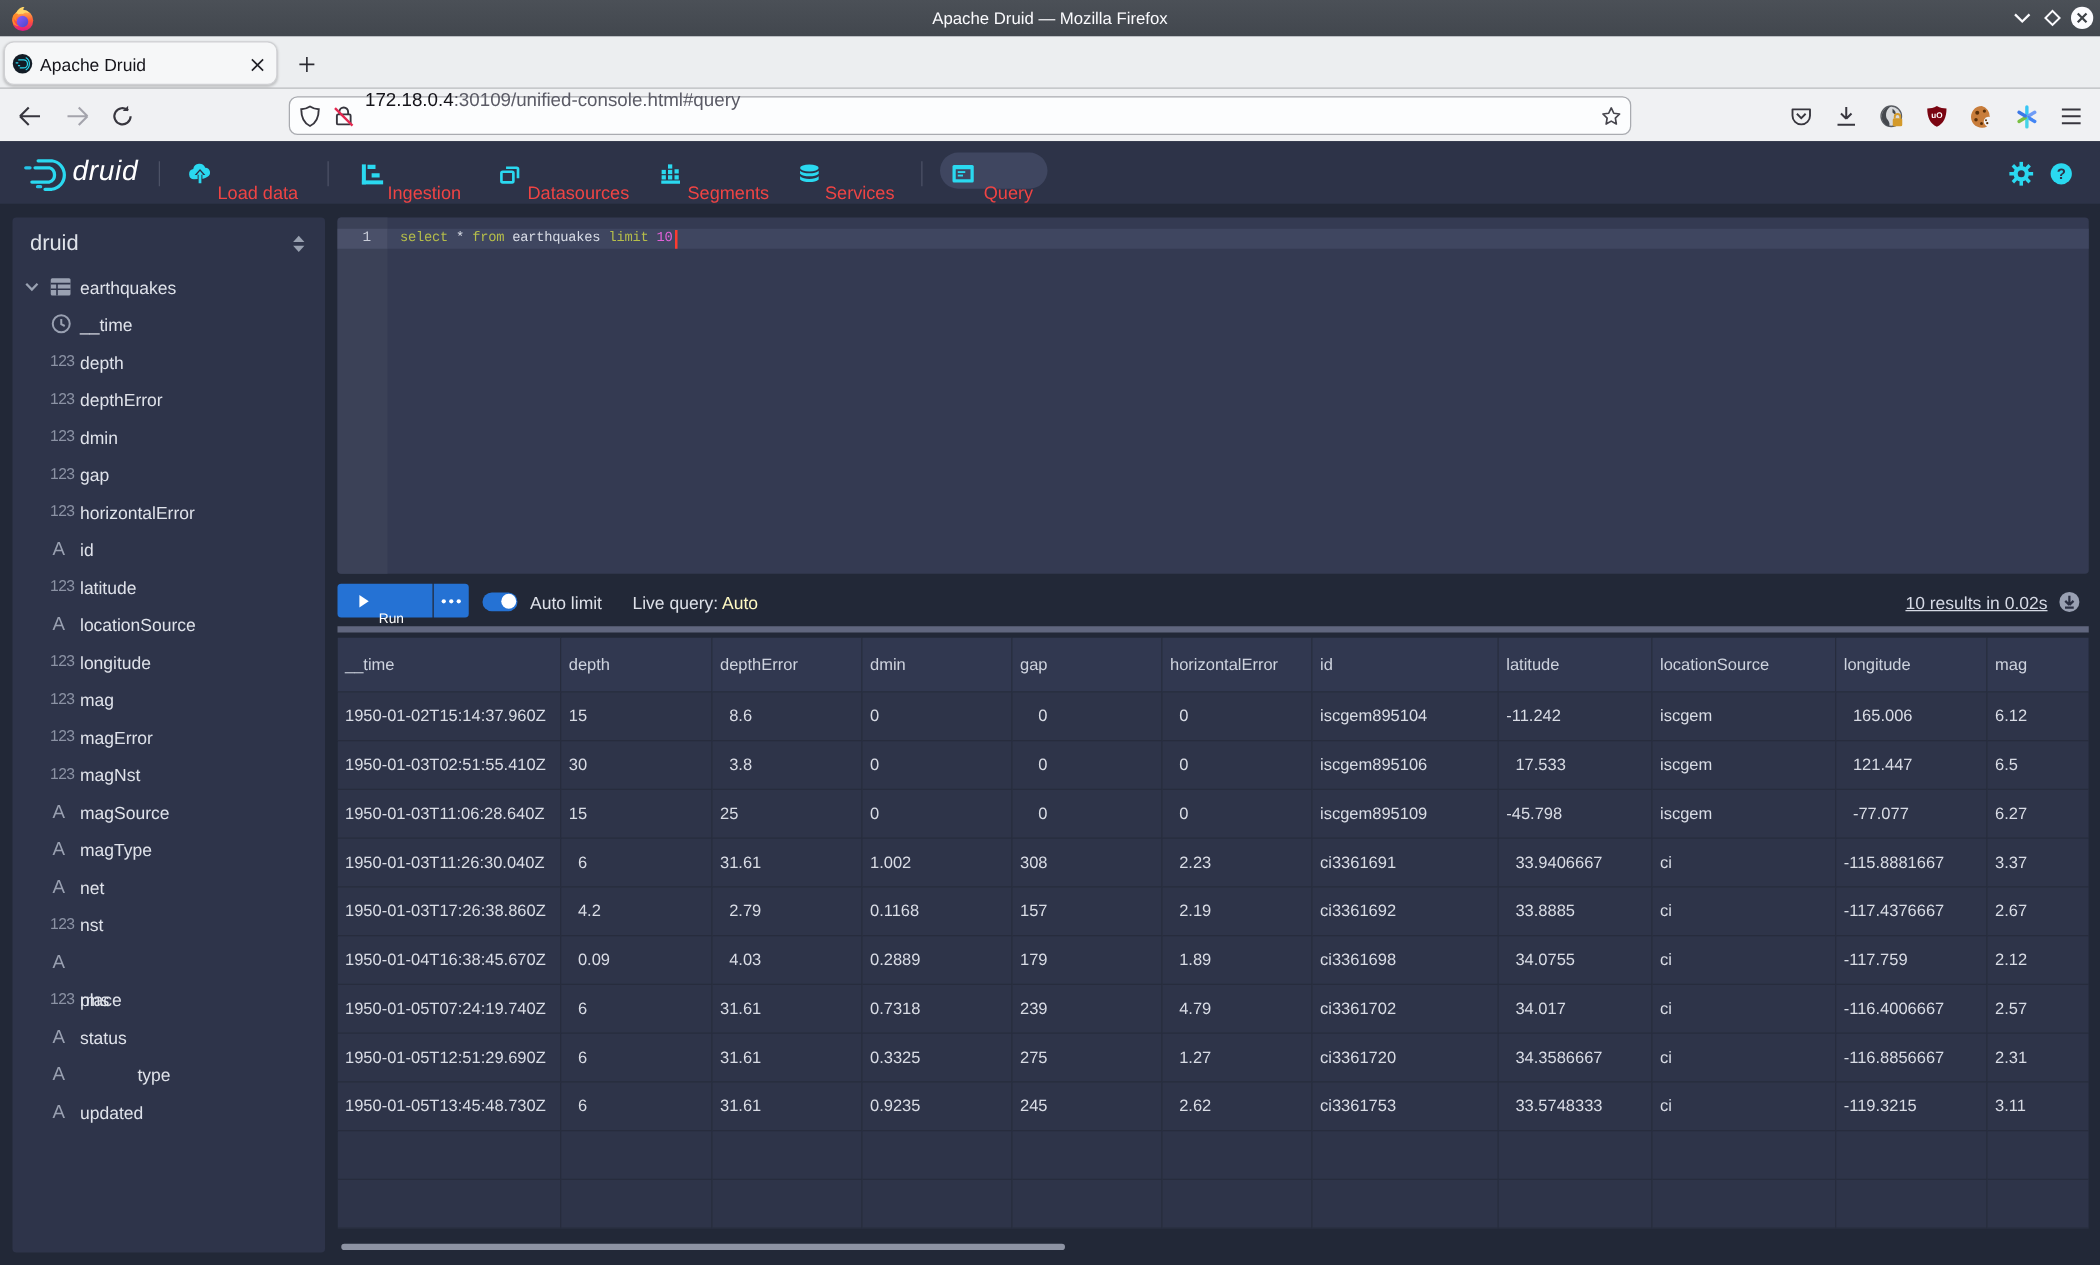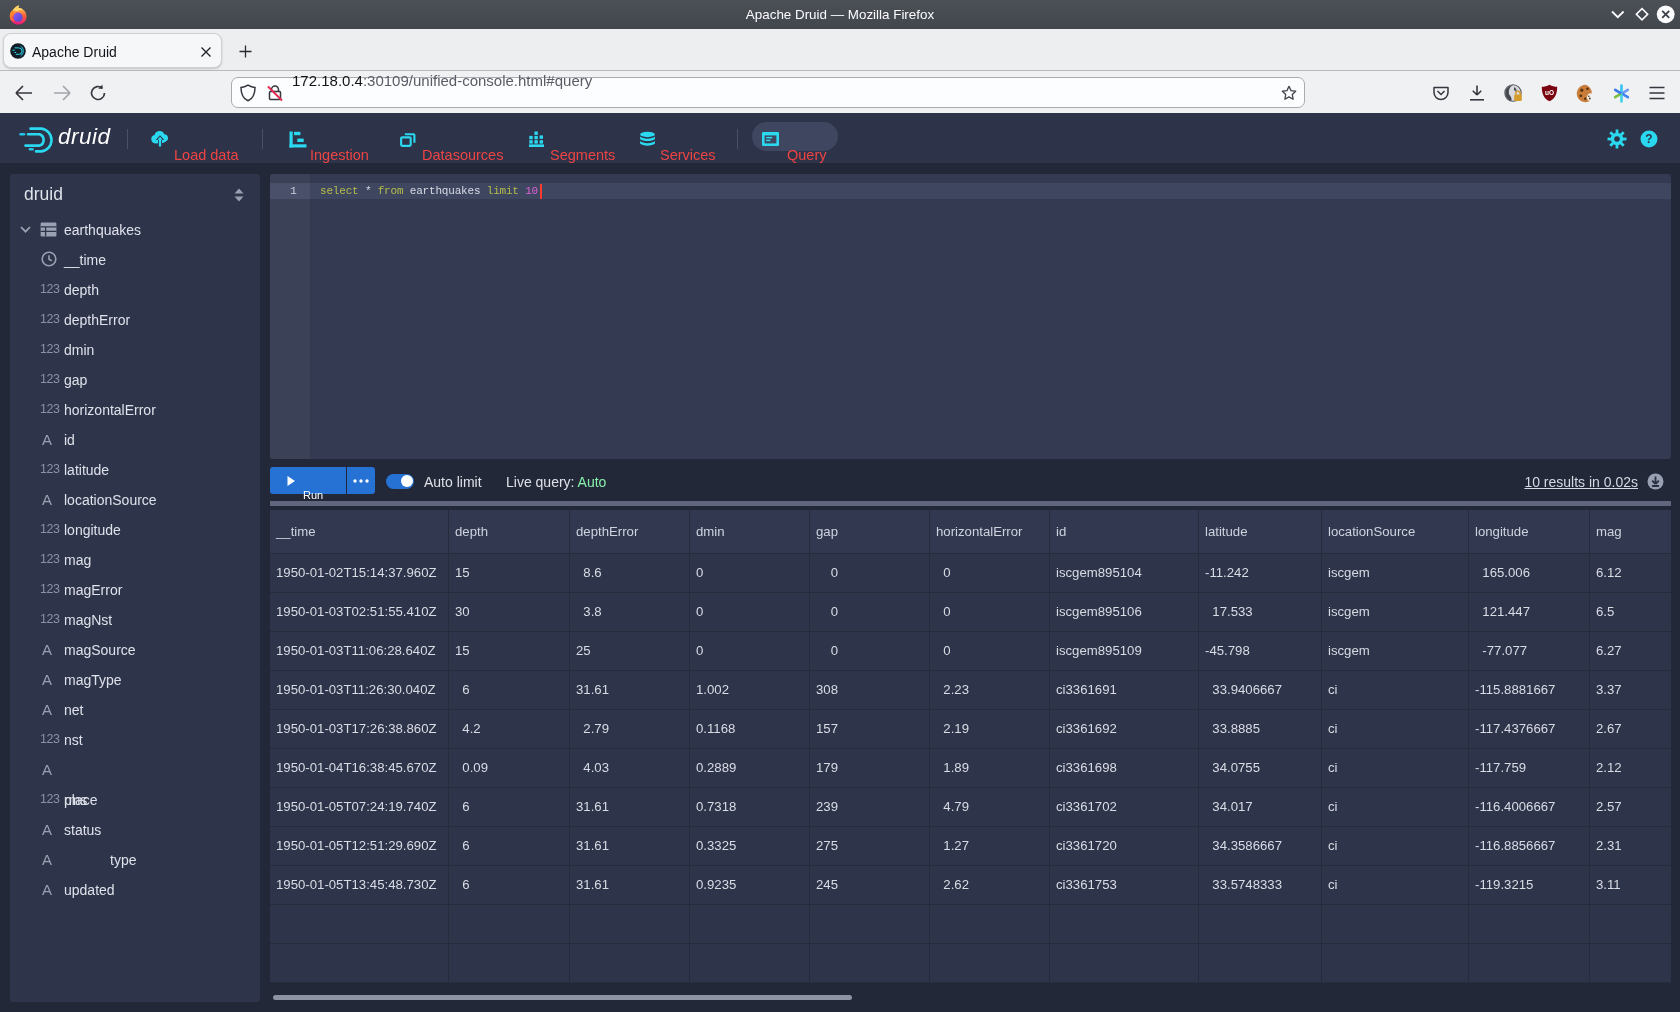--- a/index.html
+++ b/index.html
@@ -364,21 +364,21 @@
 <div id="morebtn"></div>
 <svg width="16" height="4" style="left:353px; top:478.5px;" viewBox="0 0 16 4">
   <circle cx="2" cy="2" r="1.7" fill="#fff"></circle>
     <circle cx="8" cy="2" r="1.7" fill="#fff"></circle>
     <circle cx="14" cy="2" r="1.7" fill="#fff"></circle>
 </svg>
 <div id="switch">
     <div id="knob"></div>
   </div>
 <span class="runlabel" style="left:424px;">Auto limit</span>
-<span class="runlabel" style="left:506px;">Live query: <span style="color:#86efac;">Auto</span></span>
+<span class="runlabel" style="left:506px;">Live query: <span style="color:#fef9c3;">Auto</span></span>
 <span id="resinfo">10 results in 0.02s</span>
 <svg width="17" height="17" style="left:1647px; top:473px;" viewBox="0 0 17 17">
   <circle cx="8.5" cy="8.5" r="8" fill="#99a0b2"></circle>
   <path d="M8.5,3.5 V10 M8.5,11 L5.2,7.7 M8.5,11 L11.8,7.7 M5,13 H12" stroke="#2a2f42" stroke-width="1.8" fill="none"></path>
 </svg>
 <div id="divider"></div>
 
 <div id="results">
   <table>
   <colgroup>

